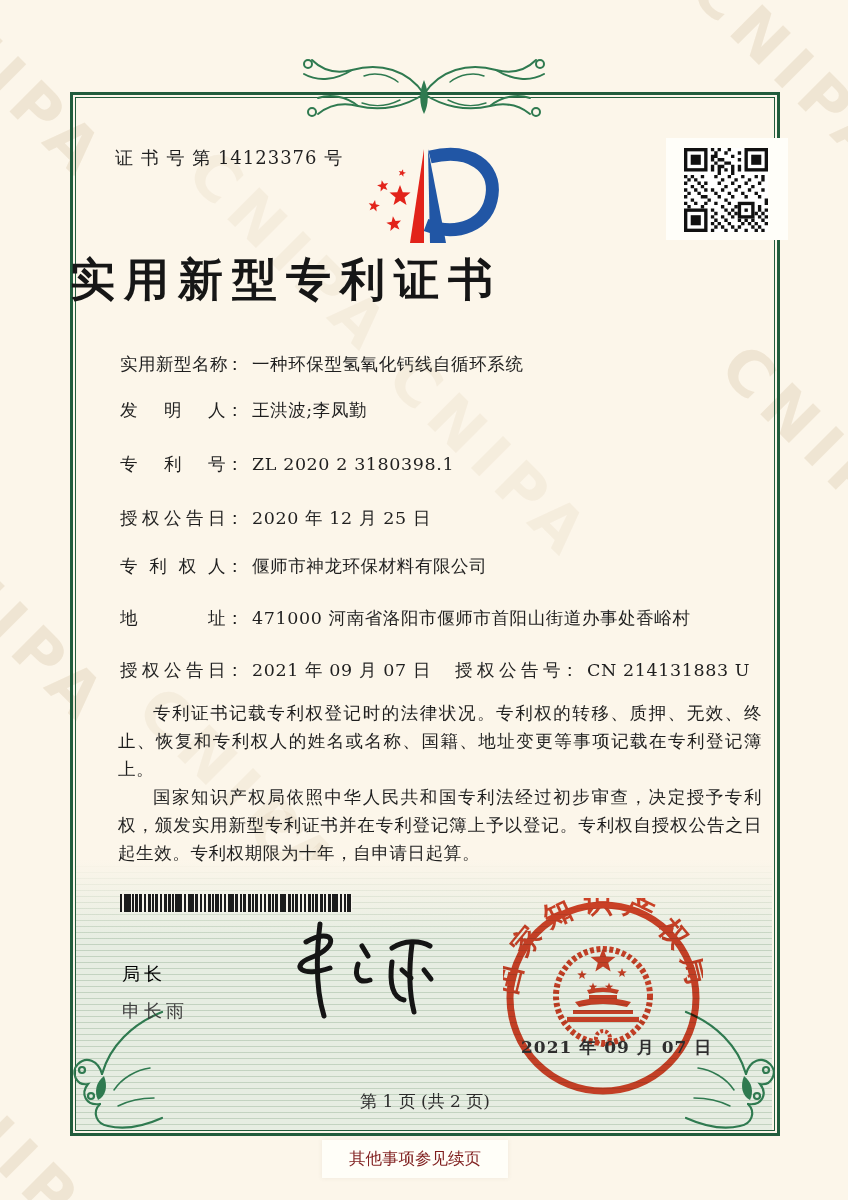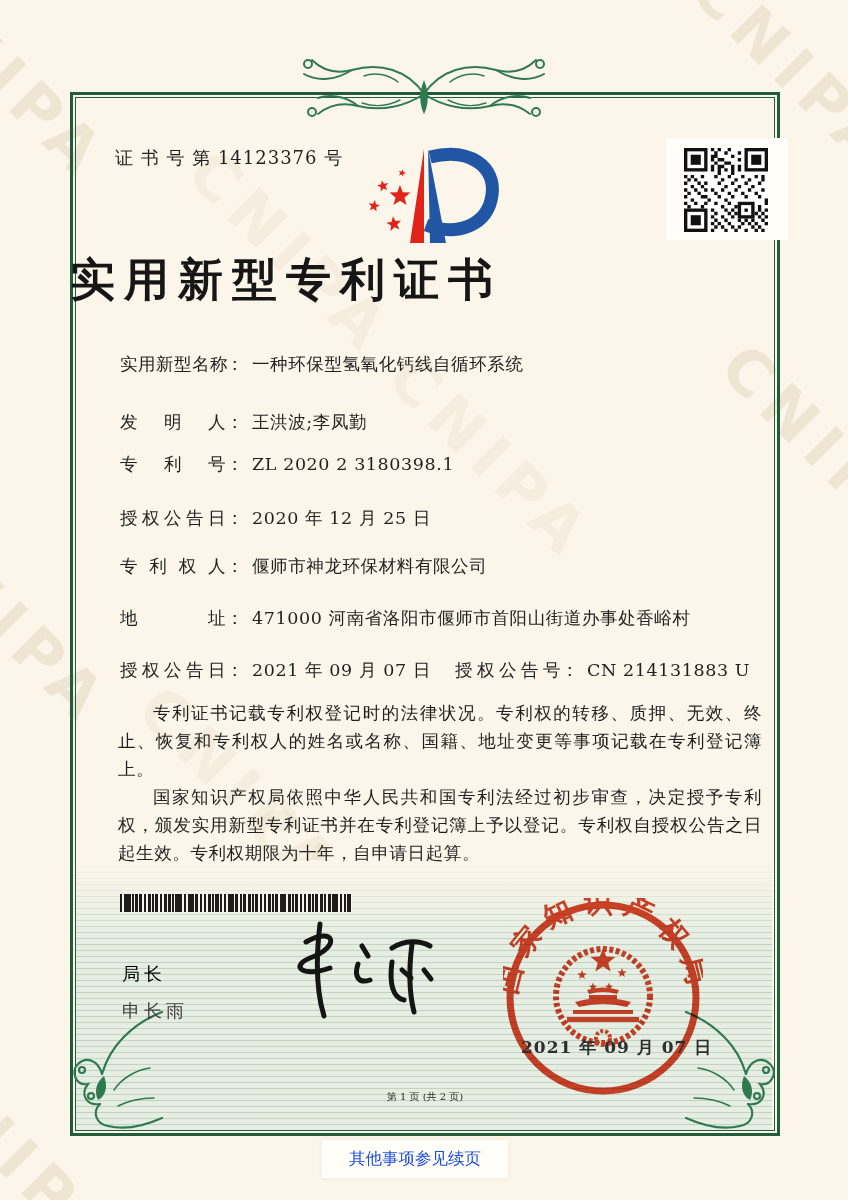--- a/index.html
+++ b/index.html
@@ -50,23 +50,23 @@
       repeating-linear-gradient(90deg,transparent 0 6px,#1c1c1c 6px 8px,transparent 8px 13px);}
   .sig-title{position:absolute;left:122px;top:962px;z-index:5;
     font-family:"DejaVu Sans","Liberation Sans",sans-serif;font-size:18px;letter-spacing:4px;color:#000000;}
   .sig-name{position:absolute;left:122px;top:999px;z-index:5;
     font-family:"DejaVu Sans","Liberation Sans",sans-serif;font-size:18px;letter-spacing:4px;color:#404040;}
   .signature{position:absolute;left:246px;top:912px;width:210px;height:115px;z-index:6;}
   .seal{position:absolute;left:503px;top:898px;width:200px;height:200px;z-index:6;
     mix-blend-mode:multiply;opacity:.95;}
   .seal-date{position:absolute;left:521px;top:1036px;z-index:7;font-size:17px;font-weight:600;
     color:#2e2e2e;letter-spacing:1px;white-space:nowrap;}
-  .page-info{position:absolute;left:70px;top:1090px;width:710px;z-index:5;text-align:center;font-size:10px;color:#2b2b2b;}
+  .page-info{position:absolute;left:70px;top:1090px;width:710px;z-index:5;text-align:center;font-size:17px;color:#2b2b2b;}
   .cont-note{position:absolute;left:322px;top:1140px;width:186px;height:38px;z-index:5;background:#fffef8;
-    box-shadow:0 0 5px rgba(90,80,60,.08);text-align:center;line-height:38px;font-size:16.5px;color:#1d4ed8;}
+    box-shadow:0 0 5px rgba(90,80,60,.08);text-align:center;line-height:38px;font-size:16.5px;color:#7f1d1d;}
 </style>
 </head>
 <body>
 
 <div class="page">
 
   <svg width="0" height="0" style="position:absolute">
     <defs>
       <path id="star5" d="M0,-13 L3.23,-4.45 12.36,-4.02 5.23,1.70 7.64,10.52 0,5.5 -7.64,10.52 -5.23,1.70 -12.36,-4.02 -3.23,-4.45 Z"></path>
     </defs>
@@ -153,21 +153,21 @@
       <use href="#star5" transform="translate(24,73) scale(0.46) rotate(10)"></use>
       <use href="#star5" transform="translate(44,91) scale(0.60) rotate(-8)"></use>
     </g>
   </svg>
 
   <div class="title">实用新型专利证书</div>
 
   <div class="row" style="top:352px">
     <span class="lbl">实用新型名称</span><span class="colon">：</span><span class="val">一种环保型氢氧化钙线自循环系统</span>
   </div>
-  <div class="row" style="top:410px">
+  <div class="row" style="top:398px">
     <span class="lbl">发明人</span><span class="colon">：</span><span class="val">王洪波;李凤勤</span>
   </div>
   <div class="row" style="top:452px">
     <span class="lbl">专利号</span><span class="colon">：</span><span class="val">ZL 2020 2 3180398.1</span>
   </div>
   <div class="row" style="top:506px">
     <span class="lbl">授权公告日</span><span class="colon">：</span><span class="val">2020 年 12 月 25 日</span>
   </div>
   <div class="row" style="top:554px">
     <span class="lbl">专利权人</span><span class="colon">：</span><span class="val">偃师市神龙环保材料有限公司</span>

